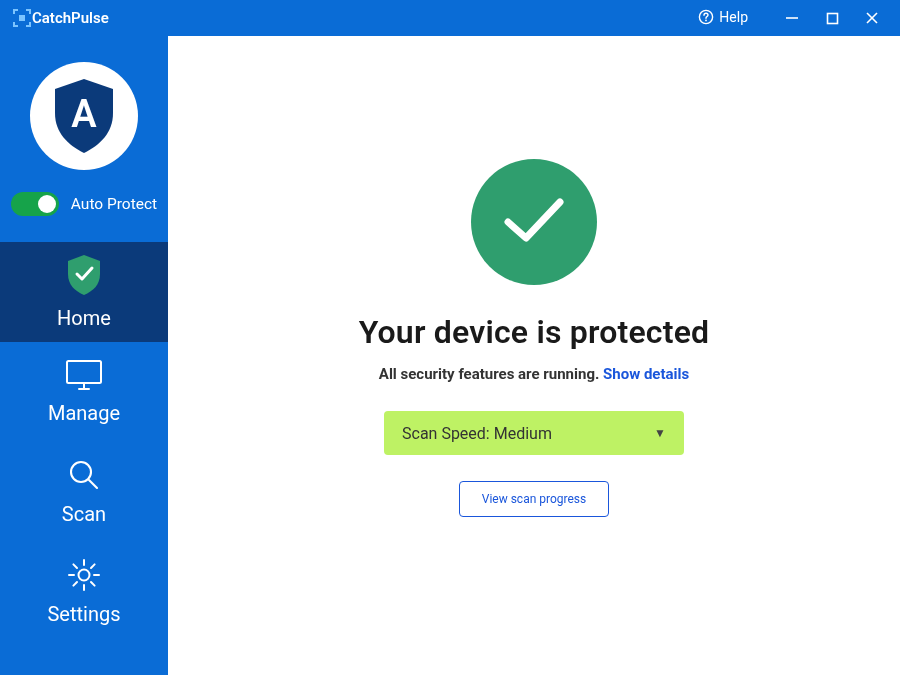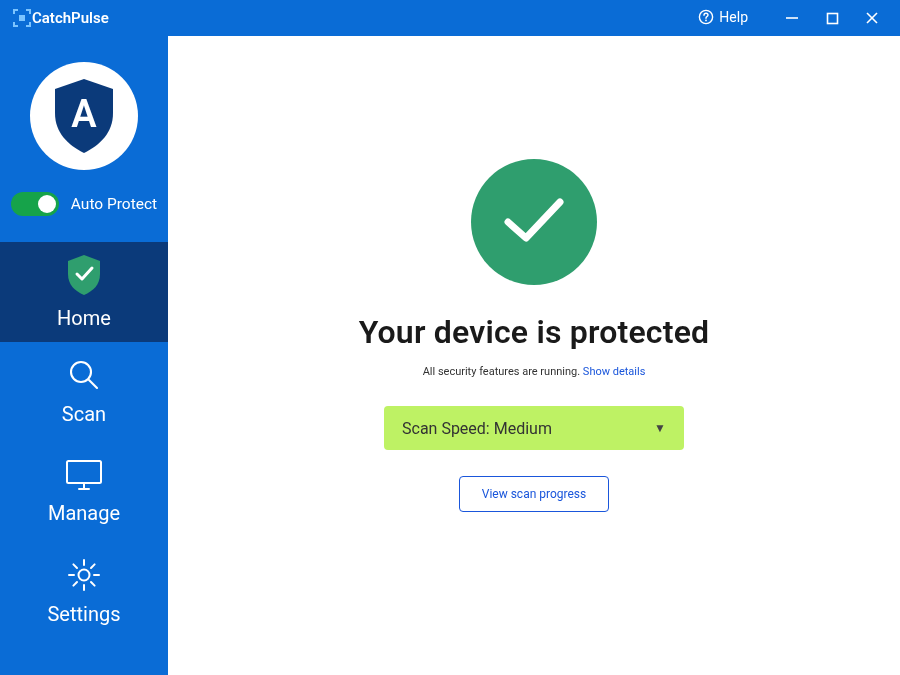--- a/index.html
+++ b/index.html
@@ -64,21 +64,21 @@
     display:flex; flex-direction:column; align-items:center;
     padding-top: 110px;
     margin-top: 13px;
   }
   .status-circle {
     width:126px; height:126px; border-radius:50%; background:#2f9e6e;
     display:flex; align-items:center; justify-content:center;
     margin-bottom: 28px;
   }
   .headline { font-size: 32px; font-weight: 600; color:#1a1a1a; margin-bottom: 14px; letter-spacing:0.2px;}
-  .subline { font-size: 11px; color:#333; margin-bottom: 28px; }
+  .subline { font-size: 15px; color:#333; margin-bottom: 28px; font-weight: bold; }
   .subline a { color:#1a56db; text-decoration:none; cursor:pointer; }
 
   .dropdown {
     width: 300px; height: 44px; background:#bef264; border-radius:4px;
     display:flex; align-items:center; justify-content:space-between;
     padding: 0 18px; font-size:16px; color:#333; cursor:pointer;
     margin-bottom: 26px;
   }
   .dropdown .dd-label {}
   .dropdown .dd-caret { font-size:12px; color:#444; }
@@ -169,37 +169,37 @@
             <svg width="36" height="42" viewBox="0 0 36 42">
               <path d="M18 1 L34 7 V20 C34 31 27 37 18 41 C9 37 2 31 2 20 V7 Z" fill="#2f9e6e"></path>
               <path d="M11 20 L16 25 L26 14" fill="none" stroke="#fff" stroke-width="3" stroke-linecap="round" stroke-linejoin="round"></path>
             </svg>
           </span>
           <span class="nav-label">Home</span>
         </div>
 
         <div class="nav-item">
           <span>
-            <svg width="34" height="34" viewBox="0 0 34 34">
-              <circle cx="14" cy="14" r="10" fill="none" stroke="#fff" stroke-width="2.1"></circle>
-              <line x1="22" y1="22" x2="30" y2="30" stroke="#fff" stroke-width="2.1" stroke-linecap="round"></line>
-            </svg>
-          </span>
-          <span class="nav-label">Scan</span>
-        </div>
-
-        <div class="nav-item">
-          <span>
             <svg width="38" height="32" viewBox="0 0 38 32">
               <rect x="2" y="2" width="34" height="22" rx="1.5" fill="none" stroke="#fff" stroke-width="2"></rect>
               <line x1="14" y1="30" x2="24" y2="30" stroke="#fff" stroke-width="2" stroke-linecap="round"></line>
               <line x1="19" y1="24" x2="19" y2="30" stroke="#fff" stroke-width="2"></line>
             </svg>
           </span>
           <span class="nav-label">Manage</span>
+        </div>
+
+        <div class="nav-item">
+          <span>
+            <svg width="34" height="34" viewBox="0 0 34 34">
+              <circle cx="14" cy="14" r="10" fill="none" stroke="#fff" stroke-width="2.1"></circle>
+              <line x1="22" y1="22" x2="30" y2="30" stroke="#fff" stroke-width="2.1" stroke-linecap="round"></line>
+            </svg>
+          </span>
+          <span class="nav-label">Scan</span>
         </div>
 
         <div class="nav-item">
           <span>
             <svg width="34" height="34" viewBox="0 0 34 34">
               <circle cx="17" cy="17" r="5.5" fill="none" stroke="#fff" stroke-width="2"></circle>
               <g stroke="#fff" stroke-width="2" stroke-linecap="round">
                 <line x1="17" y1="2" x2="17" y2="7"></line>
                 <line x1="17" y1="27" x2="17" y2="32"></line>
                 <line x1="2" y1="17" x2="7" y2="17"></line>

